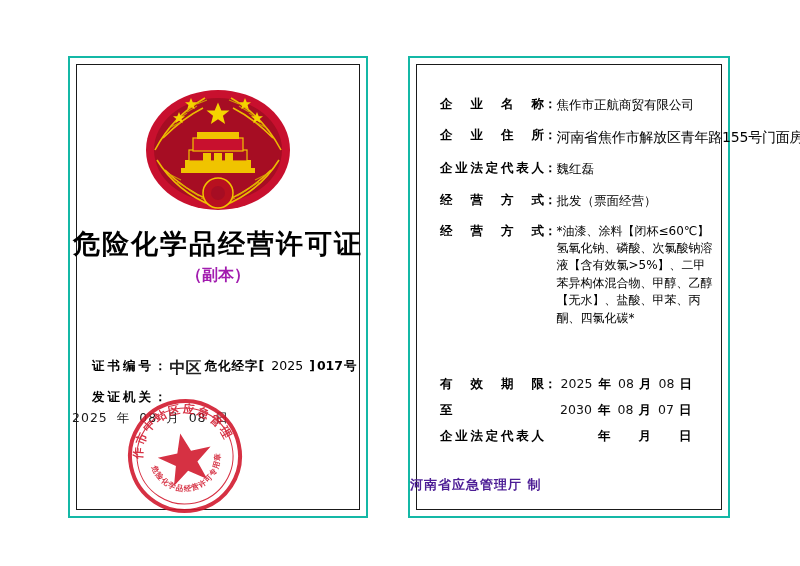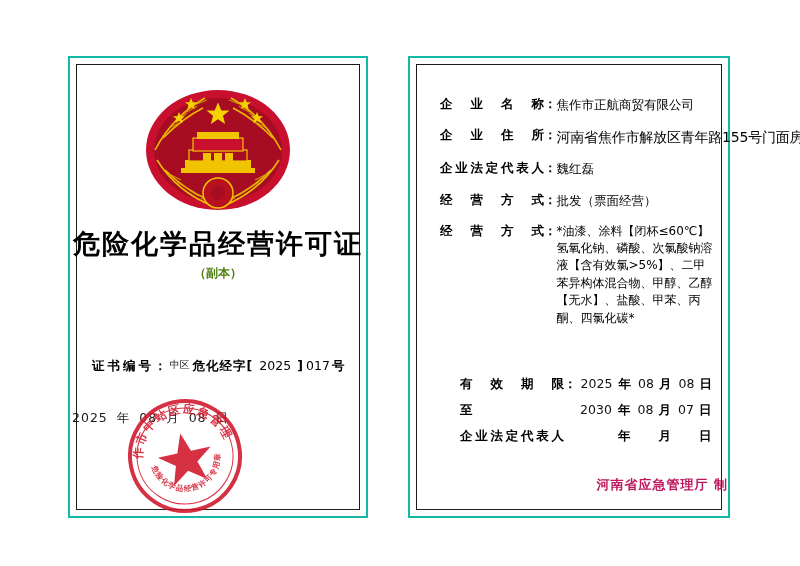--- a/index.html
+++ b/index.html
@@ -71,23 +71,23 @@
     letter-spacing: 2px;
     color: #000;
   }
   .cert-subtitle {
     position: absolute;
     left: 0;
     right: 0;
     top: 207px;
     text-align: center;
     font-family: "DejaVu Sans", "Liberation Sans", sans-serif;
-    font-size: 12px;
-    font-weight: bold;
-    color: #4d7c0f;
+    font-size: 16px;
+    font-weight: bold;
+    color: #a21caf;
   }
 
   
   .left-fields {
     position: absolute;
     left: 22px;
     right: 14px;
     top: 300px;
     font-family: "DejaVu Sans", "Liberation Sans", sans-serif;
     font-size: 12.5px;
@@ -102,40 +102,40 @@
   .lf-label {
     font-weight: bold;
     letter-spacing: 3px;
     flex: 0 0 auto;
   }
   .lf-value {
     margin-left: 2px;
     font-weight: bold;
   }
   .lf-small {
-    font-size: 10px;
-    font-weight: normal;
+    font-size: 16px;
+    font-weight: bold;
     margin-right: 3px;
     color: #222;
   }
   .lf-code {
     font-weight: bold;
     letter-spacing: 1px;
   }
   .lf-year {
     display: inline-block;
     min-width: 44px;
     text-align: center;
     font-weight: normal;
   }
   .lf-num {
     display: inline-block;
     min-width: 28px;
     text-align: center;
-    font-weight: normal;
+    font-weight: bold;
   }
   .issue-date {
     position: absolute;
     left: 0;
     right: 22px;
     top: 352px;
     font-family: "DejaVu Sans", "Liberation Sans", sans-serif;
     font-size: 12.5px;
     color: #1a1a1a;
     letter-spacing: 1px;
@@ -206,44 +206,43 @@
     align-items: baseline;
     margin-bottom: 9px;
     white-space: nowrap;
   }
   .v-label {
     flex: 0 0 104px;
     font-weight: bold;
     text-align: justify;
     text-align-last: justify;
     white-space: nowrap;
-    margin-left: 20px;
   }
   .v-colon { flex: 0 0 12px; text-align: center; font-weight: bold; }
   .v-date { display: flex; align-items: baseline; }
   .v-num {
     display: inline-block;
     min-width: 40px;
     text-align: center;
     font-weight: normal;
     color: #111;
   }
   .v-num.mid { min-width: 22px; }
   .v-unit { font-weight: bold; margin: 0 4px 0 2px; }
 
   .issuer {
     position: absolute;
     left: 0;
     right: 0;
     bottom: 22px;
-    text-align: right;
+    text-align: left;
     font-family: "DejaVu Sans", "Liberation Sans", sans-serif;
     font-size: 13px;
     font-weight: bold;
-    color: #be185d;
+    color: #4c1d95;
     letter-spacing: 1px;
   }
 </style>
 </head>
 <body>
 
 <div class="page">
 
   <div class="panel panel-left">
     <div class="panel-inner"></div>
@@ -316,20 +315,24 @@
     <div class="left-fields">
       <div class="lf-row">
         <span class="lf-label">证书编号：</span>
         <span class="lf-small">中区</span>
         <span class="lf-code">危化经字[</span>
         <span class="lf-year">2025</span>
         <span class="lf-code">]</span>
         <span class="lf-num">017</span>
         <span class="lf-code">号</span>
       </div>
+      <div class="lf-row">
+        <span class="lf-label">发证机关：</span>
+        <span class="lf-value"></span>
+      </div>
     </div>
 
     <div class="issue-date">
       <span>2025</span>
       <span>年</span>
       <span>08</span>
       <span>月</span>
       <span>08</span>
       <span>日</span>
     </div>

